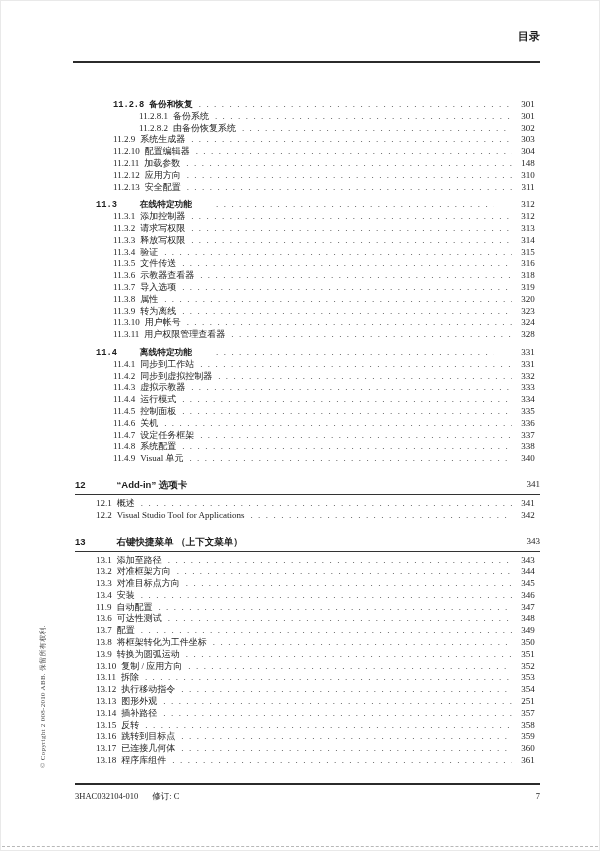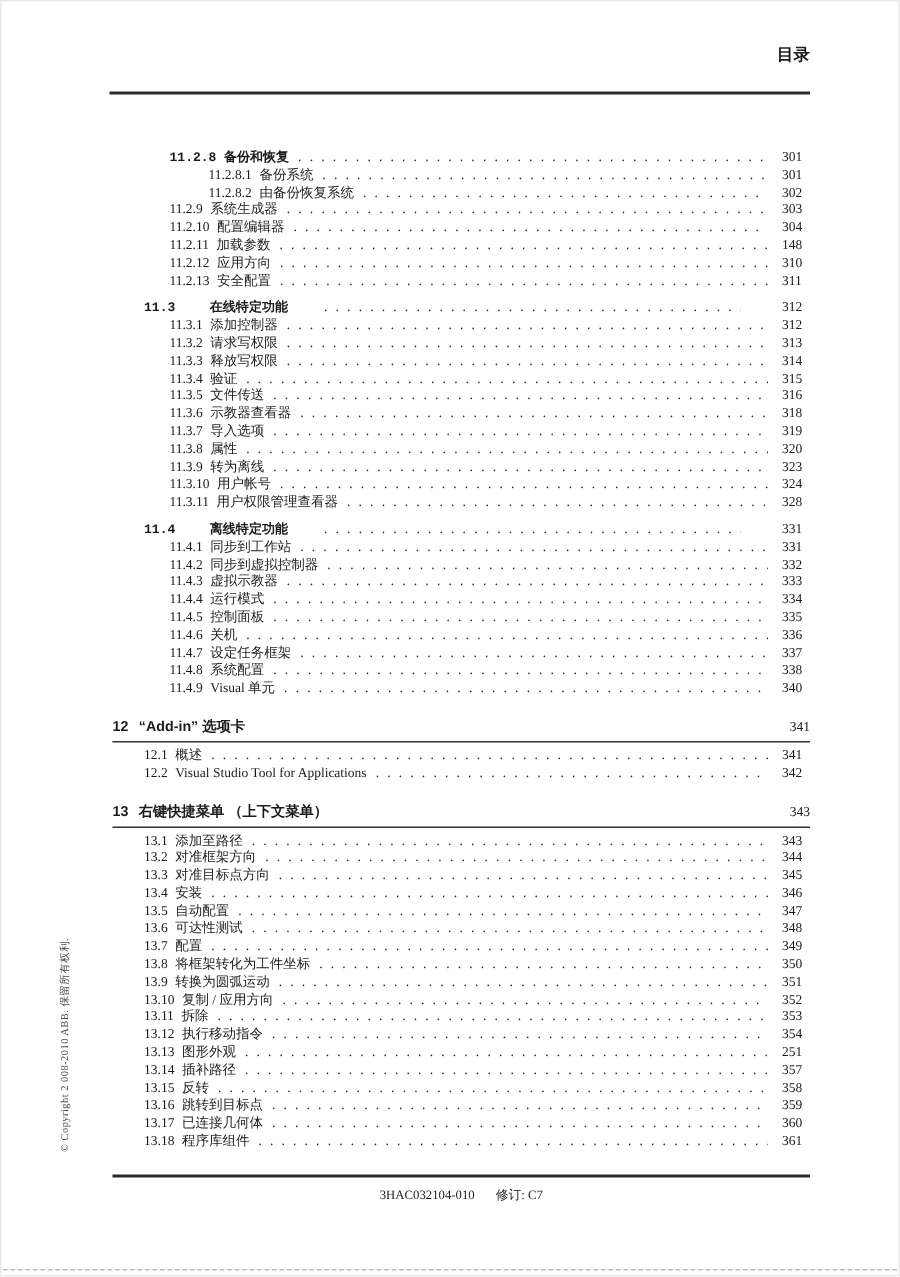--- a/index.html
+++ b/index.html
@@ -32,31 +32,31 @@
   .lv4{padding-left:64px;}
   .gap{margin-top:6px;gap:18px;}
   .bold .num,.bold .title{
     font-weight:bold;font-family:Liberation Mono, monospace;font-size:8.7px;
   }
   .chapter{
     display:flex;align-items:flex-start;height:13px;line-height:13px;
     font-size:9.5px;font-weight:bold;
     font-family:"Liberation Sans","DejaVu Sans",sans-serif;
     border-bottom:1px solid #333;padding-bottom:3px;
-    margin-top:13px;margin-bottom:3px;white-space:nowrap;
+    margin-top:13px;margin-bottom:3px;white-space:nowrap;gap:24px;
   }
   .chapter .num{margin-right:7px;}
   .chapter .spacer{flex:1;}
   .chapter .pg{min-width:24px;text-align:right;font-weight:normal;
     font-family:"Liberation Serif","DejaVu Serif",serif;font-size:9px;}
   
   .page-footer{
     position:absolute;top:783px;left:75px;right:60px;
     border-top:2px solid #2b2b2b;padding-top:6px;
-    display:flex;justify-content:center;font-size:8.5px;color:#222;
+    display:flex;justify-content:space-between;font-size:8.5px;color:#222;
   }
   .page-footer .rev{margin-left:14px;}
   
   .copyright-vertical{
     position:absolute;left:38px;top:768px;width:292px;height:10px;
     transform:rotate(-90deg);transform-origin:0 0;
     font-size:7px;letter-spacing:0.3px;color:#4a4a4a;white-space:nowrap;
   }
   
   .bottom-edge{position:absolute;left:2px;right:2px;bottom:4px;border-top:1px dashed #b8b8b8;}
@@ -291,21 +291,21 @@
       <span class="dots">. . . . . . . . . . . . . . . . . . . . . . . . . . . . . . . . . . . . . . . . . . . . . . . . . . . . . . . . . . . . . . . . . . . . . . . . . . . . . . . . . . . . . . . . . .</span>
       <span class="pg">345</span>
     </div>
     <div class="toc-row lv2">
       <span class="num">13.4</span>
       <span class="title">安装</span>
       <span class="dots">. . . . . . . . . . . . . . . . . . . . . . . . . . . . . . . . . . . . . . . . . . . . . . . . . . . . . . . . . . . . . . . . . . . . . . . . . . . . . . . . . . . . . . . . . .</span>
       <span class="pg">346</span>
     </div>
     <div class="toc-row lv2">
-      <span class="num">13.5</span>
+      <span class="num">11.9</span>
       <span class="title">自动配置</span>
       <span class="dots">. . . . . . . . . . . . . . . . . . . . . . . . . . . . . . . . . . . . . . . . . . . . . . . . . . . . . . . . . . . . . . . . . . . . . . . . . . . . . . . . . . . . . . . . . .</span>
       <span class="pg">347</span>
     </div>
     <div class="toc-row lv2">
       <span class="num">13.6</span>
       <span class="title">可达性测试</span>
       <span class="dots">. . . . . . . . . . . . . . . . . . . . . . . . . . . . . . . . . . . . . . . . . . . . . . . . . . . . . . . . . . . . . . . . . . . . . . . . . . . . . . . . . . . . . . . . . .</span>
       <span class="pg">348</span>
     </div>

